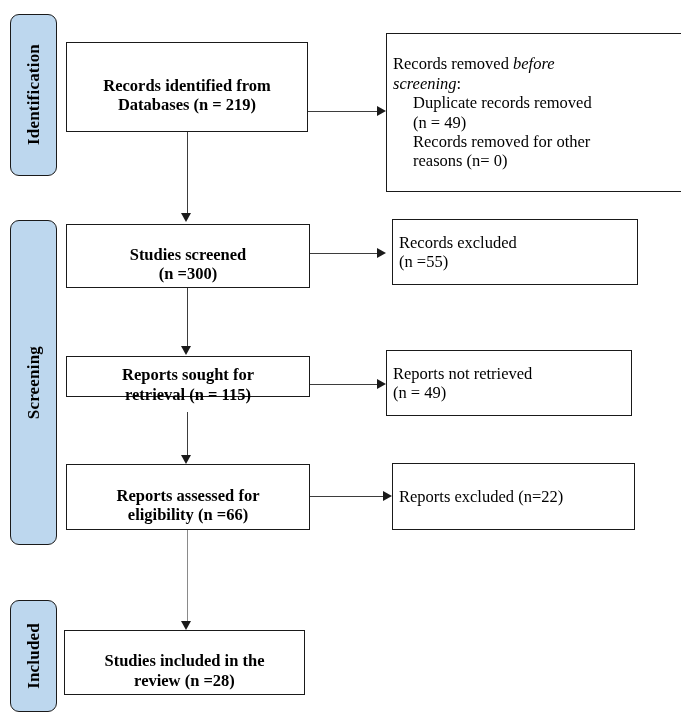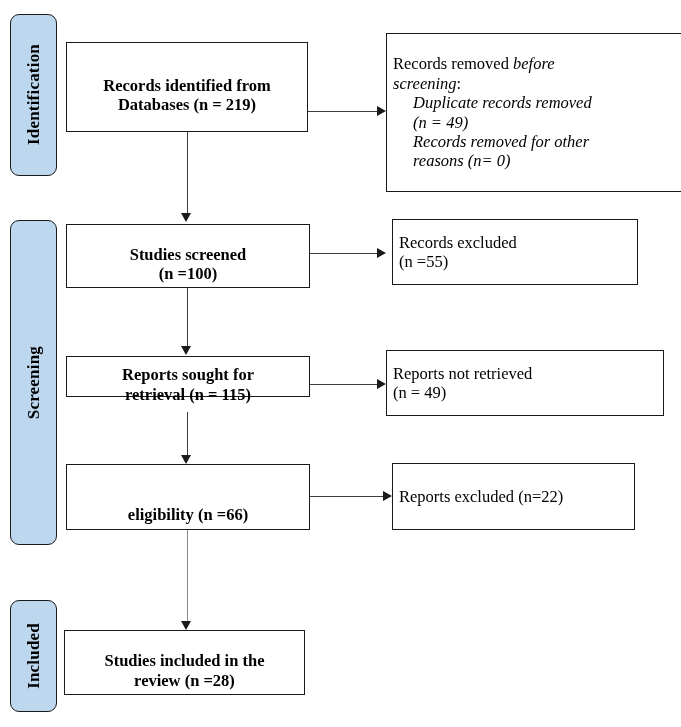--- a/index.html
+++ b/index.html
@@ -57,21 +57,21 @@
     text-align: left;
   }
   .box-text {
     font-size: 16.5px;
     line-height: 1.18;
     padding: 0 6px;
   }
   .box-text.bold { font-weight: bold; margin-top: 16px; }
   .box-text.plain { font-weight: normal; }
   .box-text .ital { font-style: italic; }
-  .box-text .indent { padding-left: 20px; display: block; font-style: italic; }
+  .box-text .indent { padding-left: 20px; display: block; }
 
   
   .conn-v {
     position: absolute;
     width: 0;
     border-left: 1.7px solid #3d3d3d;
   }
   .conn-v.light { border-left-color: #8a8a8a; }
   .conn-h {
     position: absolute;
@@ -132,21 +132,21 @@
       <span class="indent">reasons (n= 0)</span>
     </div>
   </div>
 
   <div class="conn-v" style="left:187px; top:132px; height:82px;"></div>
   <div class="arrow-down" style="left:181px; top:213px;"></div>
 
   <div class="box center" style="left:66px; top:224px; width:244px; height:64px;">
     <div class="box-text bold">
       <span>Studies screened</span><br>
-      <span>(n =100)</span>
+      <span>(n =300)</span>
     </div>
   </div>
 
   <div class="conn-h" style="left:310px; top:253px; width:68px;"></div>
   <div class="arrow-right" style="left:377px; top:248px;"></div>
 
   <div class="box left" style="left:392px; top:219px; width:246px; height:66px;">
     <div class="box-text plain">
       <span>Records excluded</span><br>
       <span>(n =55)</span>
@@ -159,33 +159,33 @@
   <div class="box center" style="left:66px; top:356px; width:244px; height:41px;">
     <div class="box-text bold">
       <span>Reports sought for</span><br>
       <span>retrieval (n = 115)</span>
     </div>
   </div>
 
   <div class="conn-h" style="left:310px; top:384px; width:68px;"></div>
   <div class="arrow-right" style="left:377px; top:379px;"></div>
 
-  <div class="box left" style="left:386px; top:350px; width:278px; height:66px;">
+  <div class="box left" style="left:386px; top:350px; width:246px; height:66px;">
     <div class="box-text plain">
       <span>Reports not retrieved</span><br>
       <span>(n = 49)</span>
     </div>
   </div>
 
   <div class="conn-v" style="left:187px; top:412px; height:44px;"></div>
   <div class="arrow-down" style="left:181px; top:455px;"></div>
 
   <div class="box center" style="left:66px; top:464px; width:244px; height:66px;">
     <div class="box-text bold">
-      <br>
+      <span>Reports assessed for</span><br>
       <span>eligibility (n =66)</span>
     </div>
   </div>
 
   <div class="conn-h" style="left:310px; top:496px; width:74px;"></div>
   <div class="arrow-right" style="left:383px; top:491px;"></div>
 
   <div class="box left" style="left:392px; top:463px; width:243px; height:67px;">
     <div class="box-text plain">
       <span>Reports excluded (n=22)</span>

